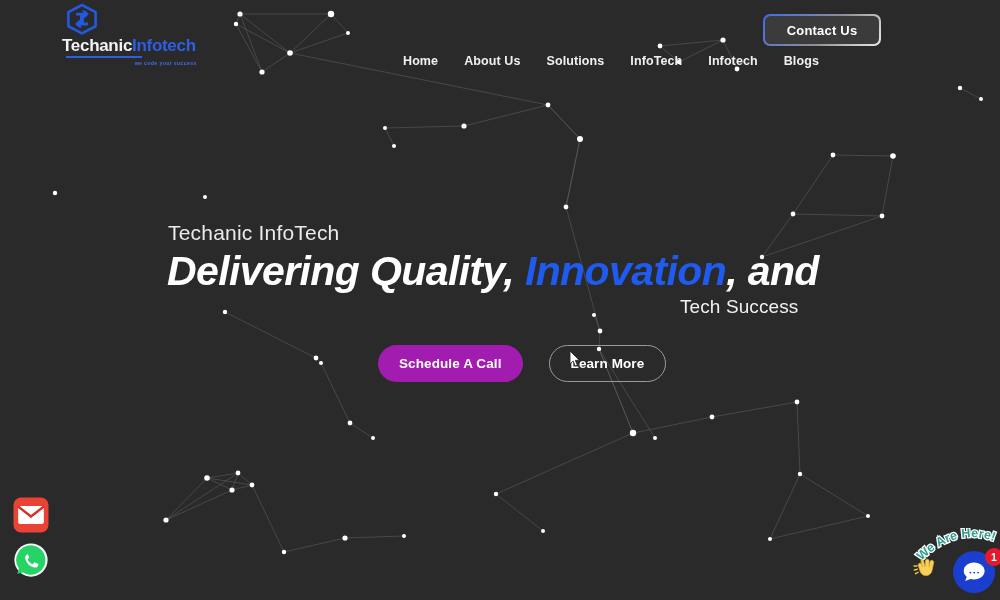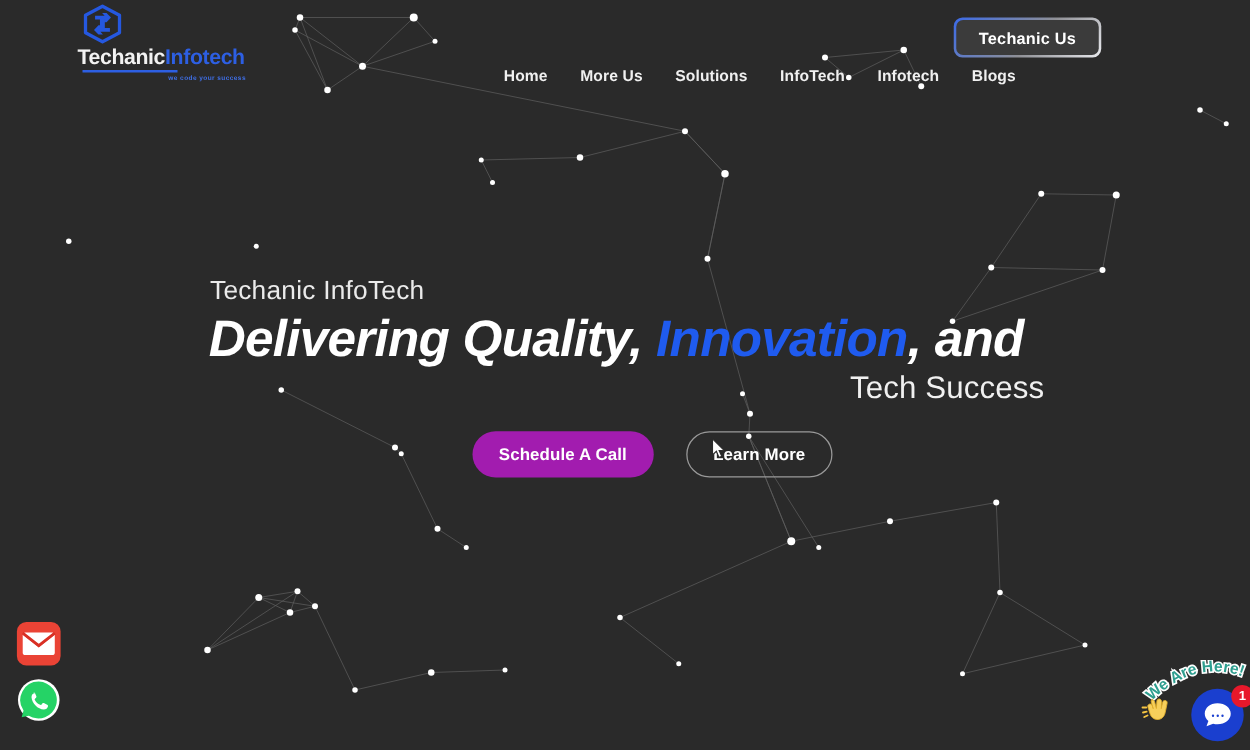--- a/index.html
+++ b/index.html
@@ -76,21 +76,21 @@
     font-size:21px; font-weight:400; color:#eaeaea; letter-spacing:0.2px;
   }
   #headline-1 {
     position:absolute; left:167px; top:249px;
     font-size:41px; font-weight:bold; color:#ffffff;
     letter-spacing:-0.6px; white-space:nowrap; line-height:44px;font-style:italic;
   }
   #headline-1 .accent { color:#1f5bef; }
   #headline-2 {
     position:absolute; left:680px; top:296px;
-    font-size:25px; font-weight:400; color:#f0f0f0;
+    font-size:19px; font-weight:400; color:#f0f0f0;
     letter-spacing:0.1px; white-space:nowrap;
   }
   #cta-row {
     position:absolute; left:378px; top:345px;
     display:flex; align-items:center; gap:26px;
   }
   #btn-primary {
     height:37px; padding:0 21px; border-radius:19px; border:none;
     background:#a21caf; color:#ffffff;
     font-family:Liberation Sans, sans-serif;
@@ -264,29 +264,29 @@
       </svg>
       <div id="logo-word">
         <span class="lw-a">Techanic</span><span class="lw-b">Infotech</span>
         <div id="logo-rule"></div>
         <div id="logo-tag">we code your success</div>
       </div>
     </div>
 
     <nav id="nav">
       <a class="nav-link" href="#">Home</a>
-      <a class="nav-link" href="#">More Us</a>
+      <a class="nav-link" href="#">About Us</a>
       <a class="nav-link" href="#">Solutions</a>
       <a class="nav-link" href="#">InfoTech</a>
       <a class="nav-link" href="#">Infotech</a>
       <a class="nav-link" href="#">Blogs</a>
     </nav>
 
     <div id="contact-btn">
-      <div id="contact-btn-inner">Techanic Us</div>
+      <div id="contact-btn-inner">Contact Us</div>
     </div>
   </header>
 
   <section id="hero">
     <div id="eyebrow">Techanic InfoTech</div>
 
     <h1 id="headline-1"><span>Delivering Quality, </span><span class="accent">Innovation</span><span>, and</span></h1>
 
     <div id="headline-2">Tech Success</div>
 

